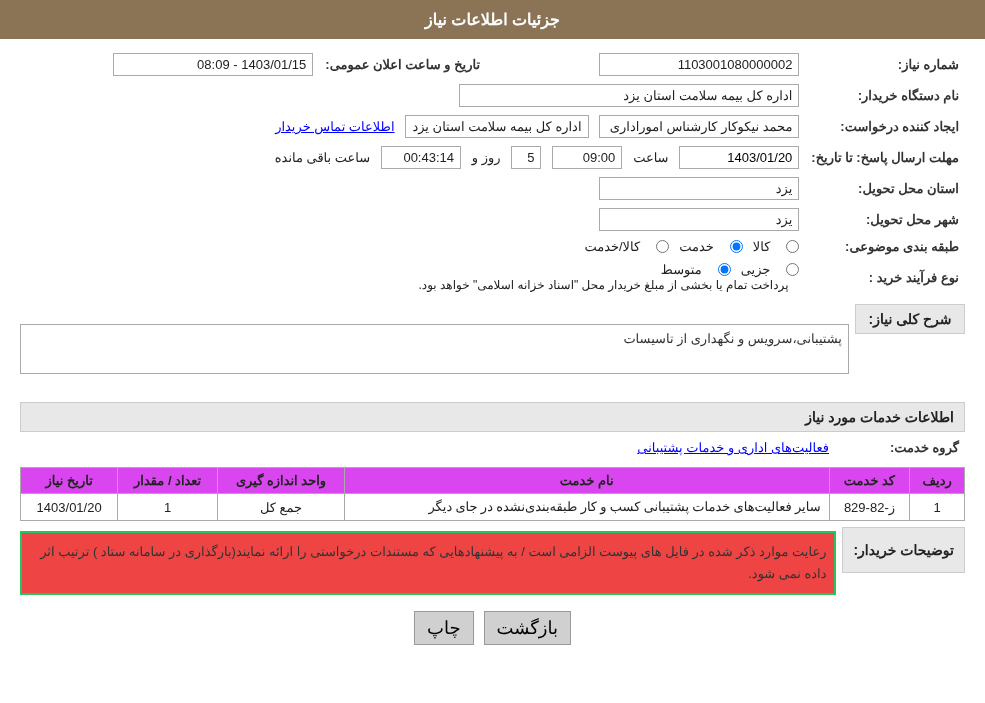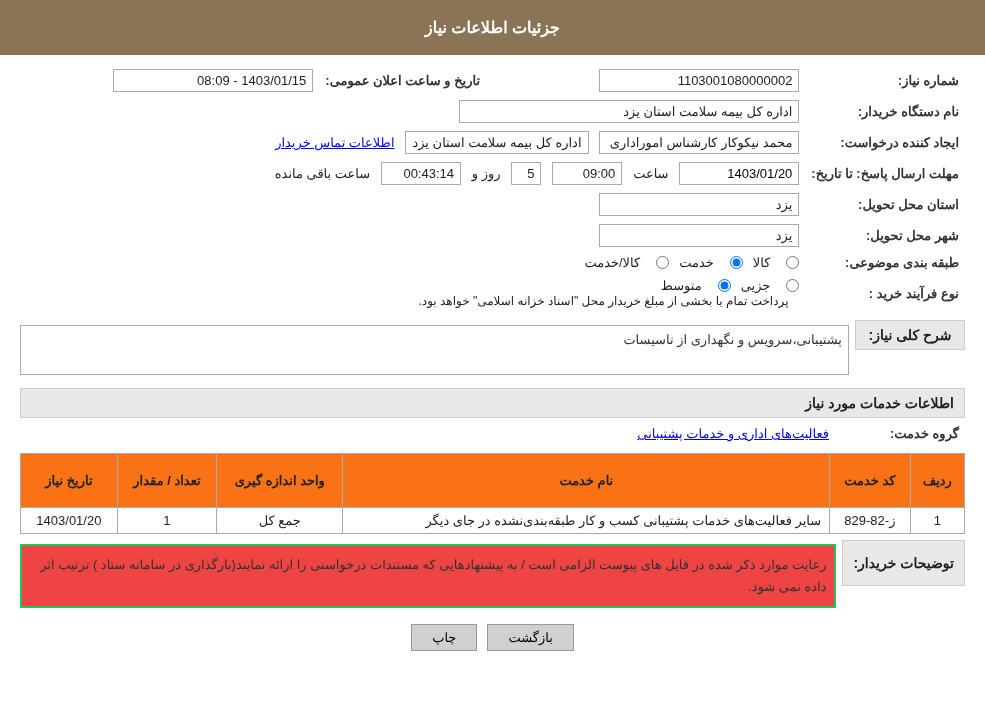--- a/index.html
+++ b/index.html
@@ -13,21 +13,21 @@
     .page-wrapper {
       max-width: 985px;
       margin: 0 auto;
       background: #fff;
       min-height: 703px;
     }
     .header-bar {
       background: #8b7355;
       color: #fff;
       text-align: center;
-      padding: 18px 0;
+      padding: 10px 0;
       font-size: 16px;
       font-weight: bold;
     }
     .main-content {
       padding: 10px 20px;
     }
     .info-table {
       width: 100%;
       border-collapse: collapse;
       margin-bottom: 8px;
@@ -88,64 +88,65 @@
       align-items: center;
       gap: 16px;
     }
     .narration-box {
       border: 1px solid #aaa;
       min-height: 50px;
       padding: 6px;
       text-align: right;
       background: #fff;
       width: 100%;
-      margin: 5px 0;
+      margin: 20px 0;
       color: #333;
     }
     .services-table {
       width: 100%;
       border-collapse: collapse;
       margin: 6px 0;
       font-size: 13px;
     }
     .services-table th {
-      background: #f97316;
-      border: 1px solid #aaa;
-      padding: 19px 8px;
-      text-align: center;
-    }
-    .services-table td {
+      background: #d946ef;
       border: 1px solid #aaa;
       padding: 5px 8px;
       text-align: center;
     }
+    .services-table td {
+      border: 1px solid #aaa;
+      padding: 5px 8px;
+      text-align: center;
+    }
     .services-table td.text-right {
       text-align: right;
+      font-family: Liberation Serif, serif;
     }
     .note-box {
       border: 2px solid #22c55e;
       padding: 8px;
       background: #ef4444;
       text-align: right;
       line-height: 1.7;
       color: #333;
       margin: 4px 0;
     }
     .buttons-row {
       display: flex;
       justify-content: center;
       gap: 10px;
       margin: 12px 0;
     }
     .btn {
       background: #d0d0d0;
       border: 1px solid #999;
-      padding: 5px 20px;
+      padding: 5px 12px;
       cursor: pointer;
-      font-size: 13px;
+      font-size: 18px;
       font-family: Tahoma, Arial, sans-serif;
     }
     .small-label {
       white-space: nowrap;
     }
   </style>
 </head>
 <body>
 
 <div class="page-wrapper">

